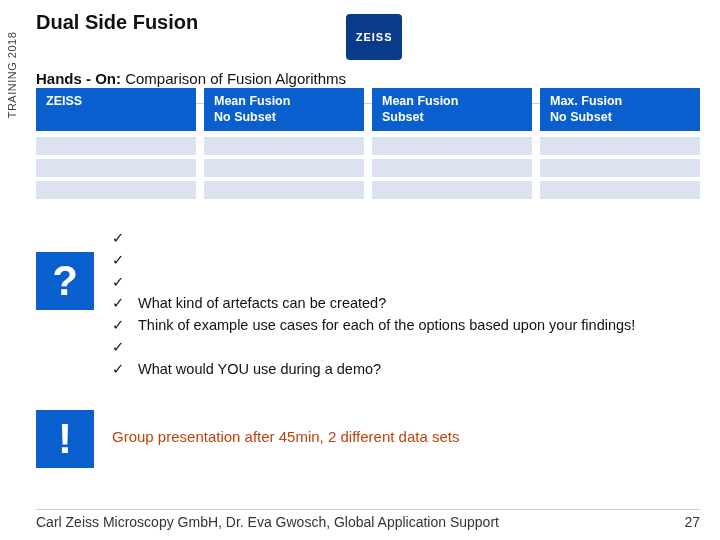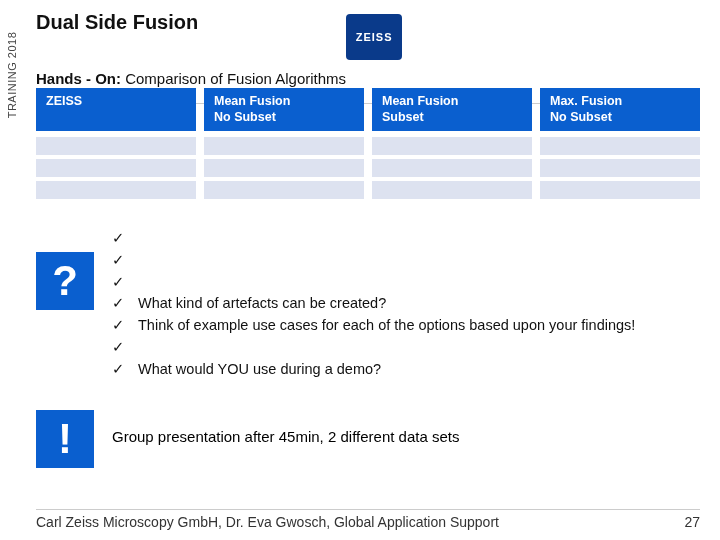--- a/index.html
+++ b/index.html
@@ -134,21 +134,21 @@
   .bullets .row {
     display: flex;
     gap: 12px;
   }
   .bullets .check {
     width: 14px;
     flex-shrink: 0;
   }
   .group-text {
     font-size: 15px;
-    color: #000000;
+    color: #c2410c;
     padding-top: 12px;
   }
   .footer {
     position: absolute;
     left: 36px;
     right: 20px;
     bottom: 10px;
     border-top: 1px solid #ccc;
     padding-top: 4px;
     display: flex;

